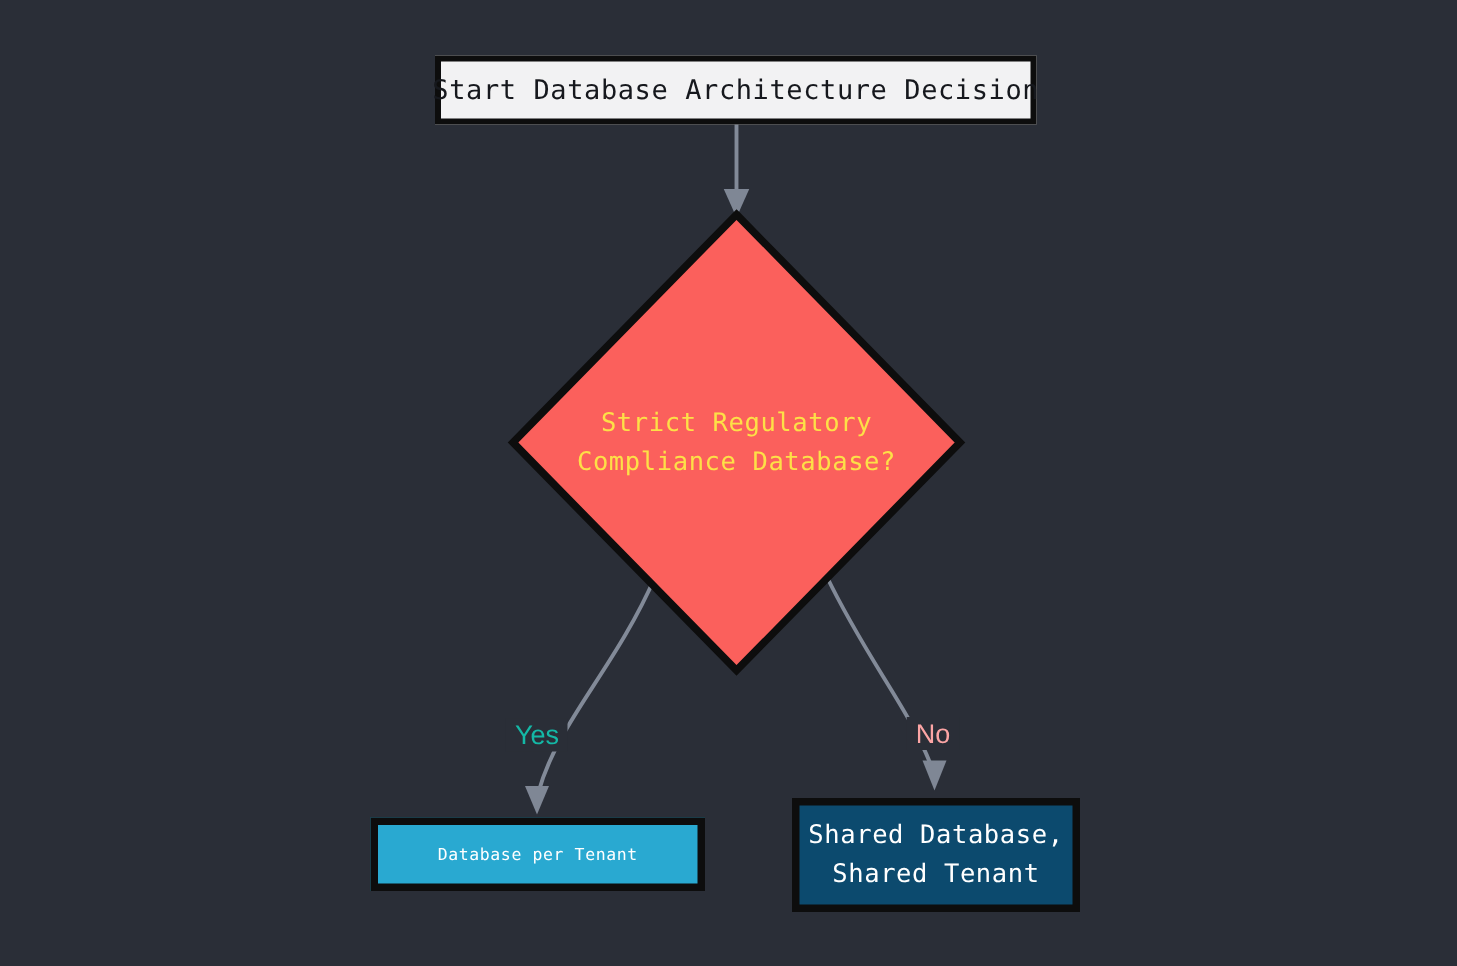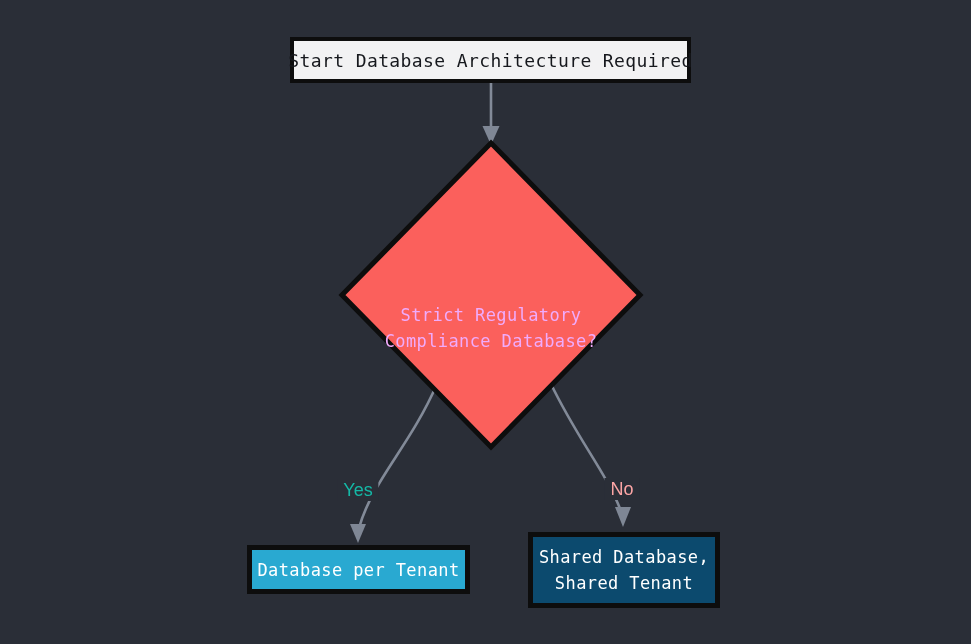--- a/index.html
+++ b/index.html
@@ -34,21 +34,21 @@
   .node-start {
     left: 290px; top: 37px;
     width: 401px; height: 46px;
     font-size: 18px;
     letter-spacing: 0.4px;
   }
   .node-tenant {
     left: 247px; top: 545px;
     width: 223px; height: 49px;
     border-width: 5px;
-    font-size: 17px;
+    font-size: 11px;
     letter-spacing: 0.4px;
   }
   .node-shared {
     left: 528px; top: 532px;
     width: 192px; height: 76px;
     border-width: 5px;
     font-size: 17px;
     line-height: 26px;
     flex-direction: column;
     letter-spacing: 0.4px;
@@ -91,24 +91,24 @@
     <path d="M437,384 C410,446 372,481 359,528" fill="none" stroke-width="2.6" stroke="#828a98"></path>
     <polygon points="350,524 366,524 358,543" fill="#7f8795"></polygon>
 
     <path d="M551,384 C578,440 606,472 621,511" fill="none" stroke-width="2.6" stroke="#828a98"></path>
     <polygon points="615,507 631,507 623,527" fill="#7f8795"></polygon>
 
     <polygon points="491,143 640,295 491,447 342,295" stroke="#0d0d0d" stroke-width="5" stroke-linejoin="miter" fill="#fb605c"></polygon>
   </svg>
 
   <div class="node node-start" style="background-color: rgb(242, 242, 243); color: rgb(22, 24, 29);">
-    <span>Start Database Architecture Required</span>
+    <span>Start Database Architecture Decision</span>
   </div>
 
-  <div class="diamond-label" style="color: #f0abfc; margin-top: 33px;">
+  <div class="diamond-label" style="color: #fde047;">
     <span>Strict Regulatory</span>
     <span>Compliance Database?</span>
   </div>
 
   <div class="node node-tenant" style="background-color: rgb(41, 169, 209); color: rgb(255, 255, 255);">
     <span>Database per Tenant</span>
   </div>
 
   <div class="node node-shared" style="background-color: #0c4a6e; color: rgb(255, 255, 255);">
     <span>Shared Database,</span>

